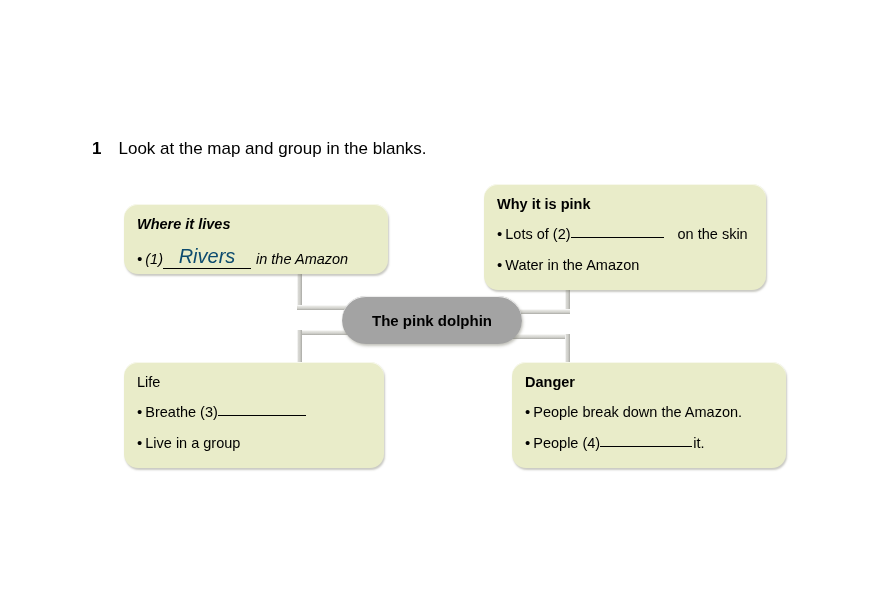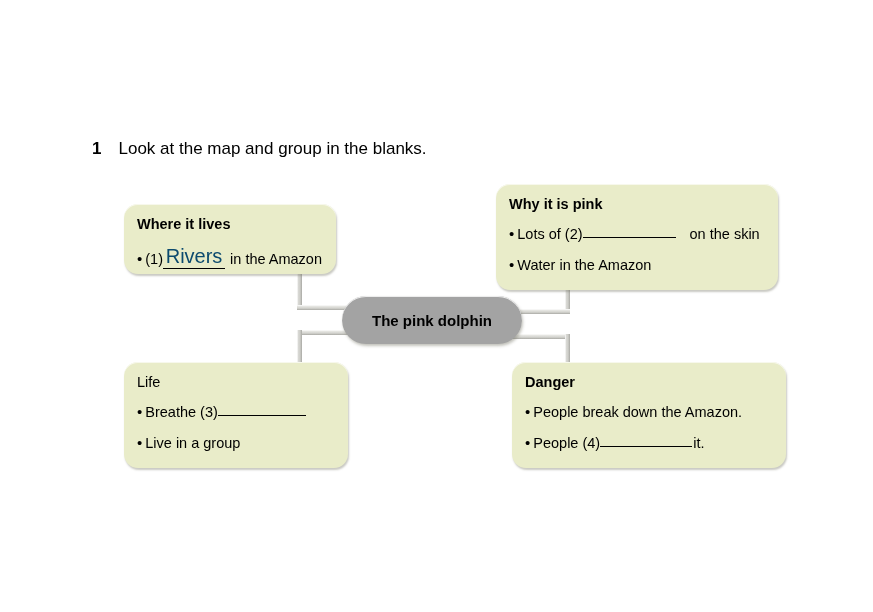--- a/index.html
+++ b/index.html
@@ -144,35 +144,35 @@
 
   <div class="conn h" style="left:297px; top:330px; width:58px; height:5px;"></div>
   <div class="conn" style="left:297px; top:330px; width:5px; height:32px;"></div>
 
   <div class="conn" style="left:565px; top:290px; width:5px; height:24px;"></div>
   <div class="conn h" style="left:508px; top:309px; width:62px; height:5px;"></div>
 
   <div class="conn h" style="left:508px; top:334px; width:62px; height:5px;"></div>
   <div class="conn" style="left:565px; top:334px; width:5px; height:28px;"></div>
 
-  <div class="node" style="left:124px; top:204px; width:212px; height:70px;">
+  <div class="node" style="left:124px; top:204px; width:264px; height:70px;font-style:italic;">
     <div class="node-inner">
       <div class="node-title">Where it lives</div>
       <div class="bullet-row">
         <span class="bul">•</span>
         <span>(1)</span>
         <span class="blank w1">
           <span class="ans">Rivers</span>
         </span>
         <span style="margin-left:5px">in the Amazon</span>
       </div>
     </div>
   </div>
 
-  <div class="node" style="left:496px; top:184px; width:282px; height:106px;">
+  <div class="node" style="left:484px; top:184px; width:282px; height:106px;">
     <div class="node-inner">
       <div class="node-title">Why it is pink</div>
       <div class="bullet-row">
         <span class="bul">•</span>
         <span>Lots of (2)</span>
         <span class="blank w2">
           <span class="ans"></span>
         </span>
         <span style="margin-left:14px">on the skin</span>
       </div>
@@ -180,21 +180,21 @@
         <span class="bul">•</span>
         <span>Water in the Amazon</span>
       </div>
     </div>
   </div>
 
   <div class="center-pill" style="left:342px; top:296px; width:180px; height:48px;">
     <span class="center-label">The pink dolphin</span>
   </div>
 
-  <div class="node" style="left:124px; top:362px; width:224px; height:106px;">
+  <div class="node" style="left:124px; top:362px; width:260px; height:106px;">
     <div class="node-inner">
       <div class="node-title regular">Life</div>
       <div class="bullet-row">
         <span class="bul">•</span>
         <span>Breathe (3)</span>
         <span class="blank w3">
           <span class="ans"></span>
         </span>
       </div>
       <div class="bullet-row">

